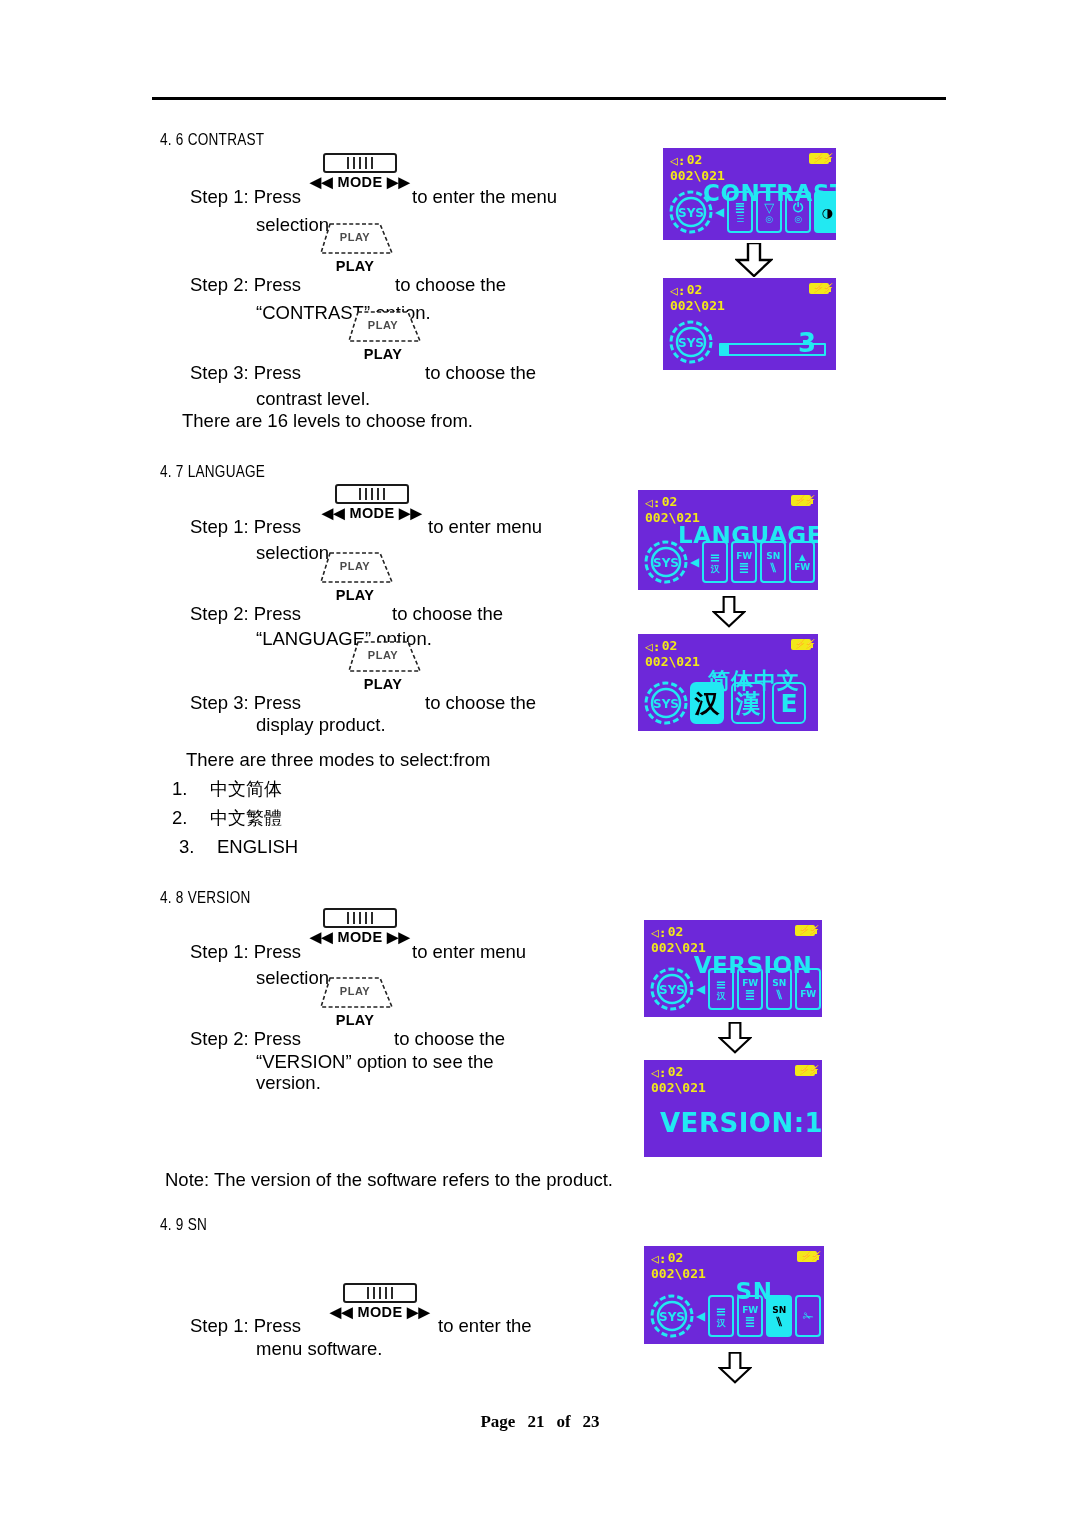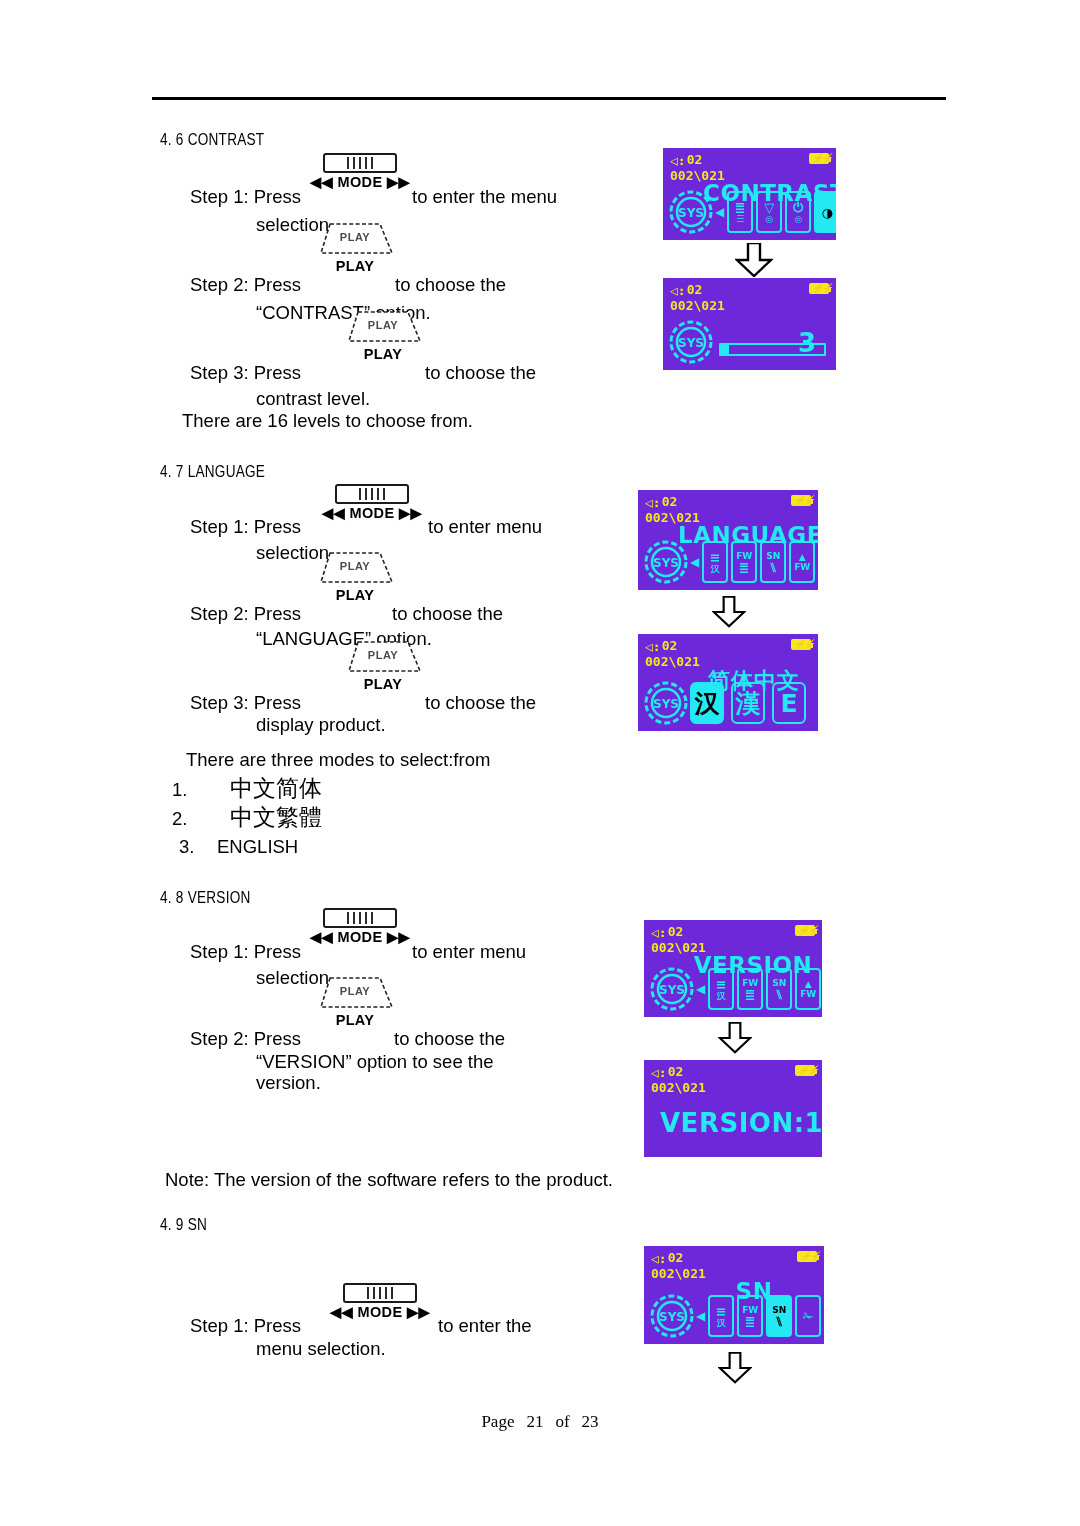--- a/index.html
+++ b/index.html
@@ -48,21 +48,21 @@
     letter-spacing: 0.3px;
   }
 
   .plain {
     position: absolute;
     font-size: 18.5px;
     line-height: 30px;
     white-space: nowrap;
   }
 
-  .cjk { font-family: "DejaVu Sans", sans-serif; font-size: 23px; margin-left: 20px; }
+  .cjk { font-family: "DejaVu Sans", sans-serif; font-size: 18px; }
 
   .list-line {
     position: absolute;
     font-size: 18.5px;
     line-height: 31px;
     white-space: nowrap;
   }
   .list-num { display: inline-block; width: 38px; }
 
   
@@ -221,21 +221,21 @@
   
   .dnarrow { position: absolute; }
 
   
   .footer {
     position: absolute; left: 0; top: 1412px; width: 1080px;
     text-align: center;
     font-family: "Liberation Serif", serif;
     font-size: 17px;
   }
-  .footer span { margin: 8px 6px; }
+  .footer span { margin: 8px 6px; font-weight: bold; }
 </style>
 </head>
 <body>
 
 <div class="page">
 
   <div class="header-rule"></div>
 
   <div class="sec-title" style="left:160px; top:130px;">4. 6  CONTRAST</div>
 
@@ -541,21 +541,21 @@
         <i></i>
         <i></i>
         <i></i>
         <i></i>
         <i></i>
       </div>
     <div class="lbl">◀◀ MODE ▶▶</div>
   </div>
   <div class="plain" style="left:190px; top:1311px;">Step  1:  Press</div>
   <div class="plain" style="left:438px; top:1311px;">to  enter  the</div>
-  <div class="plain" style="left:256px; top:1334px;">menu selection.</div>
+  <div class="plain" style="left:256px; top:1334px;">menu software.</div>
 
   <div class="lcd" style="left:644px; top:1246px; width:180px; height:98px;">
     <div class="status"><span class="spk">◁:</span><span>02</span>
 <span>002\021</span></div>
     <div class="batt">
         <i>⚡⚡</i>
       </div>
     <div class="title">SN</div>
     <svg class="sysbadge" viewBox="0 0 44 44">
       <circle cx="22" cy="22" r="20" fill="none" stroke="#22e9f2" stroke-width="3" stroke-dasharray="6 3"></circle>

